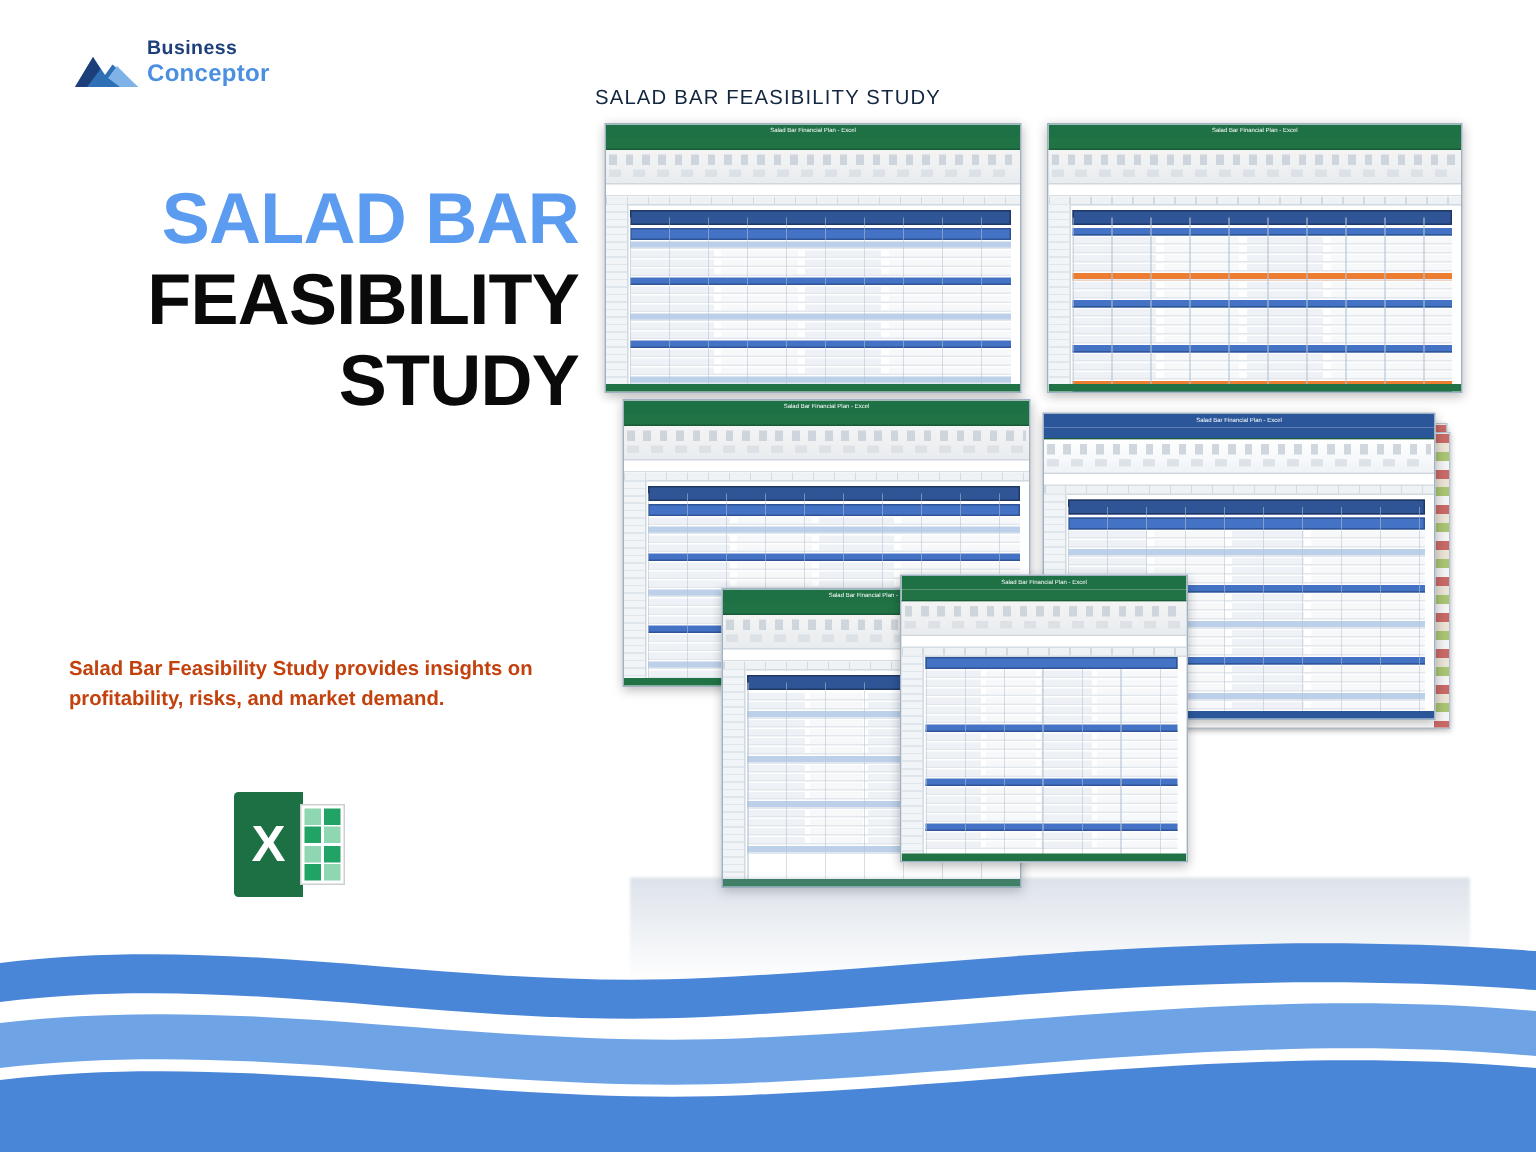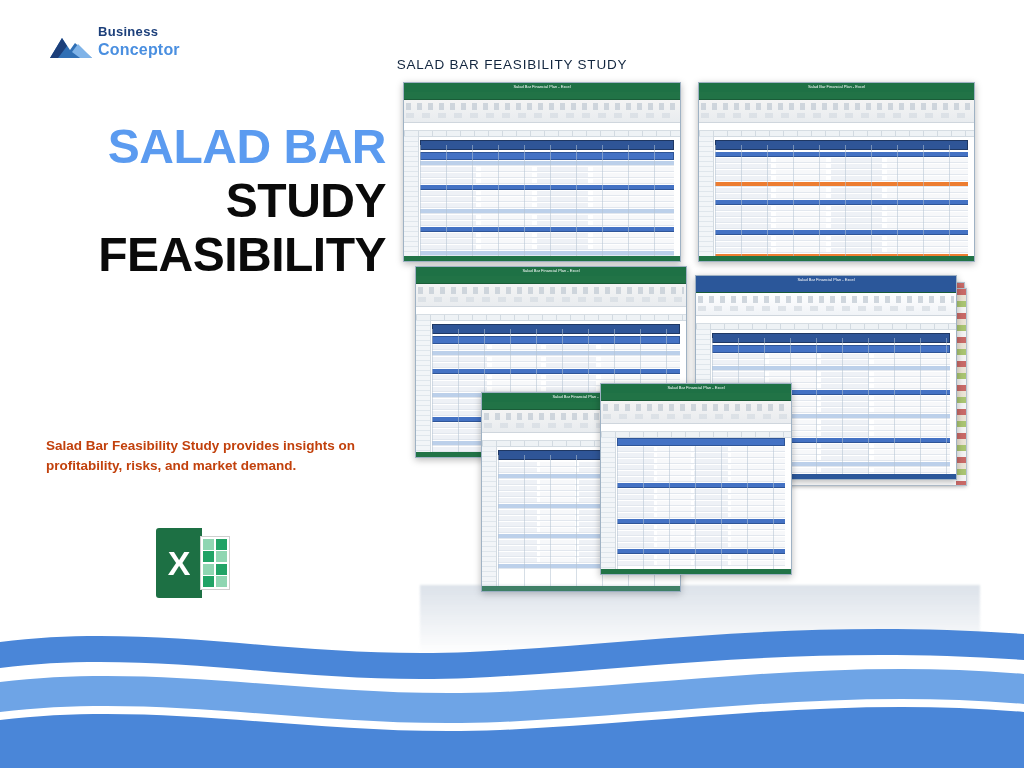--- a/index.html
+++ b/index.html
@@ -331,22 +331,22 @@
   <div class="logo-text">
     <div class="logo-line1">Business</div>
     <div class="logo-line2">Conceptor</div>
   </div>
 </div>
 
 <div class="header-title">SALAD BAR FEASIBILITY STUDY</div>
 
 <div class="hero">
   <div class="hero-line accent">SALAD BAR</div>
+  <div class="hero-line dark">FEASIBILITY</div>
   <div class="hero-line dark">STUDY</div>
-  <div class="hero-line dark">FEASIBILITY</div>
 </div>
 
 <div class="hero-sub">Salad Bar Feasibility Study provides insights on profitability, risks, and market demand.</div>
 
 <div class="excel-icon">
   <div class="green-block"></div>
   <div class="x-letter">X</div>
   <div class="grid">
     <i class="light"></i>
       <i></i>

